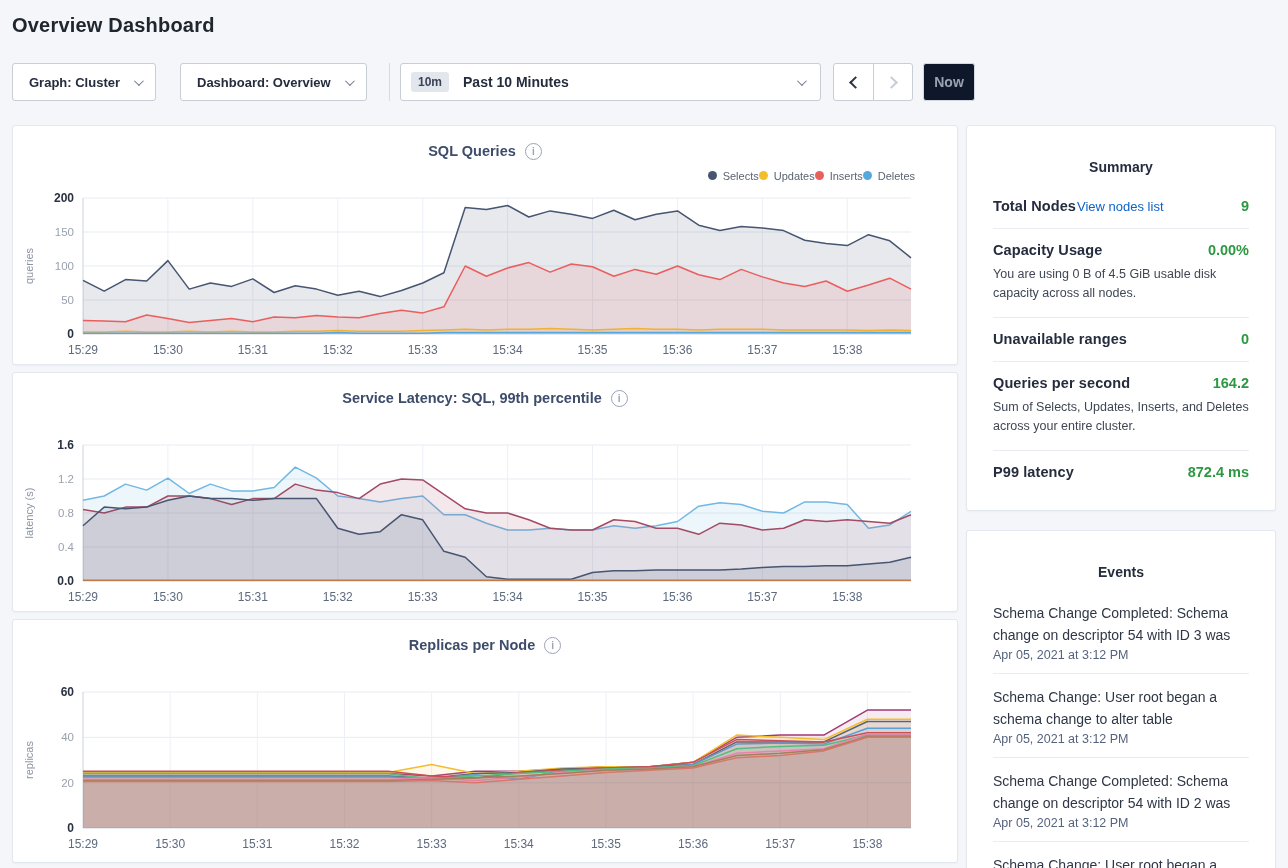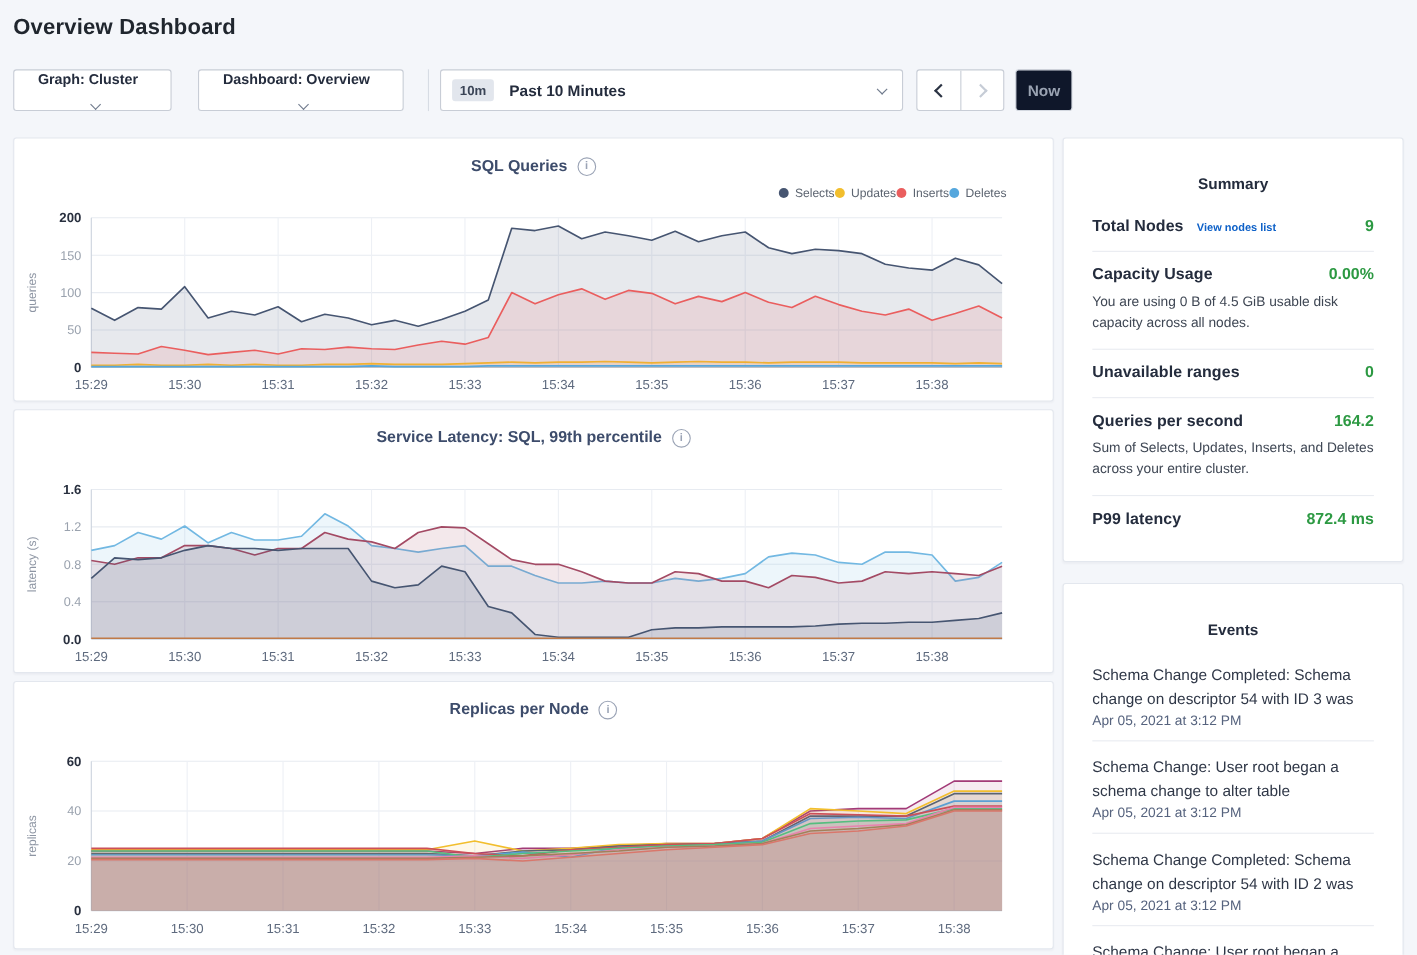--- a/index.html
+++ b/index.html
@@ -13,21 +13,21 @@
     font-size: 20px; font-weight: 600; color: #20262e;
     margin: 14px 0 0 12px; letter-spacing: 0.2px;
   }
   
   .toolbar { display: flex; align-items: center; margin: 26px 12px 0 12px; height: 38px; }
   .tb-btn {
     height: 38px; background: #fff; border: 1px solid #c8cdd6; border-radius: 3px;
     display: inline-flex; align-items: center; cursor: pointer;
     font-family: inherit; font-size: 13px; font-weight: 700; color: #242c3d;
   }
-  .dd { padding: 0 14px 0 16px; flex-direction: column; }
+  .dd { padding: 0 14px 0 16px; }
   .dd .dd-label { margin-right: 10px; }
   .chev {
     width: 7px; height: 7px; border-right: 1.6px solid #6f7a8c; border-bottom: 1.6px solid #6f7a8c;
     transform: rotate(45deg) translateY(-2px); display: inline-block;
   }
   .graph-dd { width: 144px; justify-content: space-between; }
   .dash-dd { width: 187px; justify-content: space-between; margin-left: 24px; }
   .vdiv { width: 1px; height: 38px; background: #d7dce4; margin-left: 22px; }
   .timepicker { width: 421px; margin-left: 10px; padding: 0 16px 0 10px; justify-content: flex-start; }
   .range-badge {
@@ -75,21 +75,21 @@
   .legend-label { font-size: 11px; color: #5c6470; }
   .chart-svg-wrap { padding: 0 6px; }
   
   .sidebar { width: 310px; }
   .side-panel { padding: 16px 26px; }
   .side-title { text-align: center; font-size: 14px; font-weight: 700; padding: 17px 0 10px; color: #242c3d; }
   .sblock { border-bottom: 1px solid #e9ecf1; padding: 13px 0 14px; }
   .sblock:last-child { border-bottom: none; }
   .sline { display: flex; align-items: baseline; }
   .slabel { font-size: 14.5px; font-weight: 700; color: #242c3d; letter-spacing: 0.1px; }
-  .slink { font-size: 10px; font-weight: 700; color: #0e61c8; text-decoration: none; margin-left: 12px; cursor: pointer; }
+  .slink { font-size: 13px; font-weight: 400; color: #0e61c8; text-decoration: none; margin-left: 1px; cursor: pointer; }
   .sval { margin-left: auto; font-size: 14.5px; font-weight: 700; color: #2c9942; }
   .sdesc { font-size: 12.5px; color: #3f4754; line-height: 19px; margin-top: 7px; }
   .summary-panel { margin-bottom: 19px; }
   .events-panel { padding-bottom: 4px; }
   .event-item { border-bottom: 1px solid #e9ecf1; padding: 12px 0 11px; }
   .event-item:last-child { border-bottom: none; }
   .event-text {
     font-size: 14px; color: #2f3747; line-height: 22px;
     display: -webkit-box; -webkit-line-clamp: 2; -webkit-box-orient: vertical; overflow: hidden;
     cursor: pointer;

